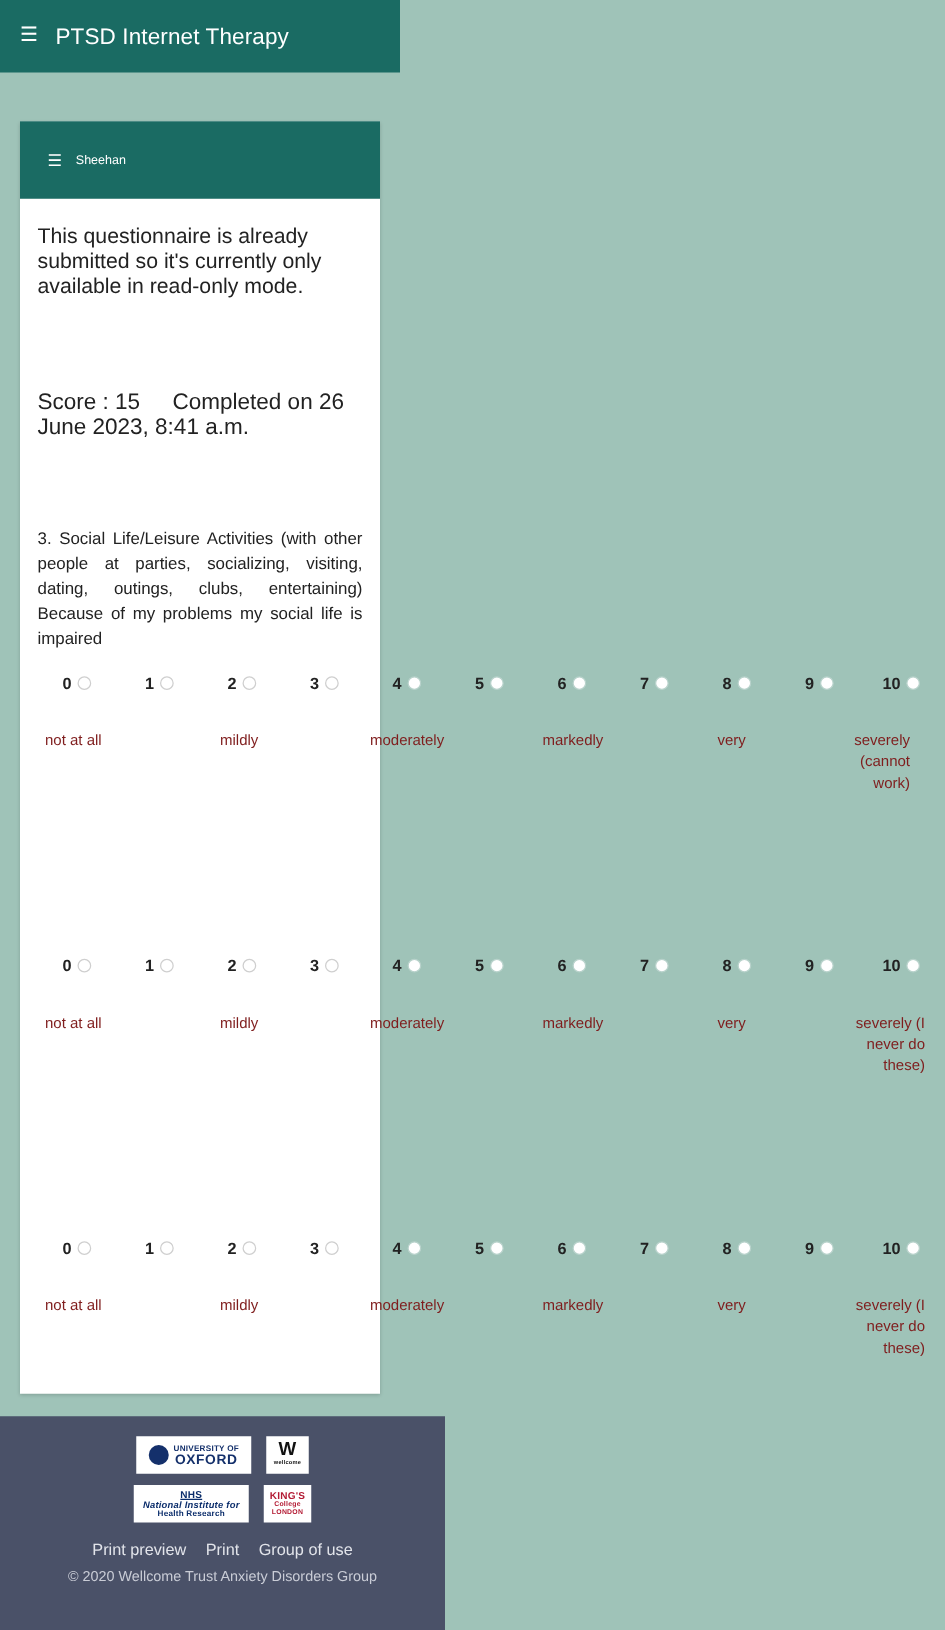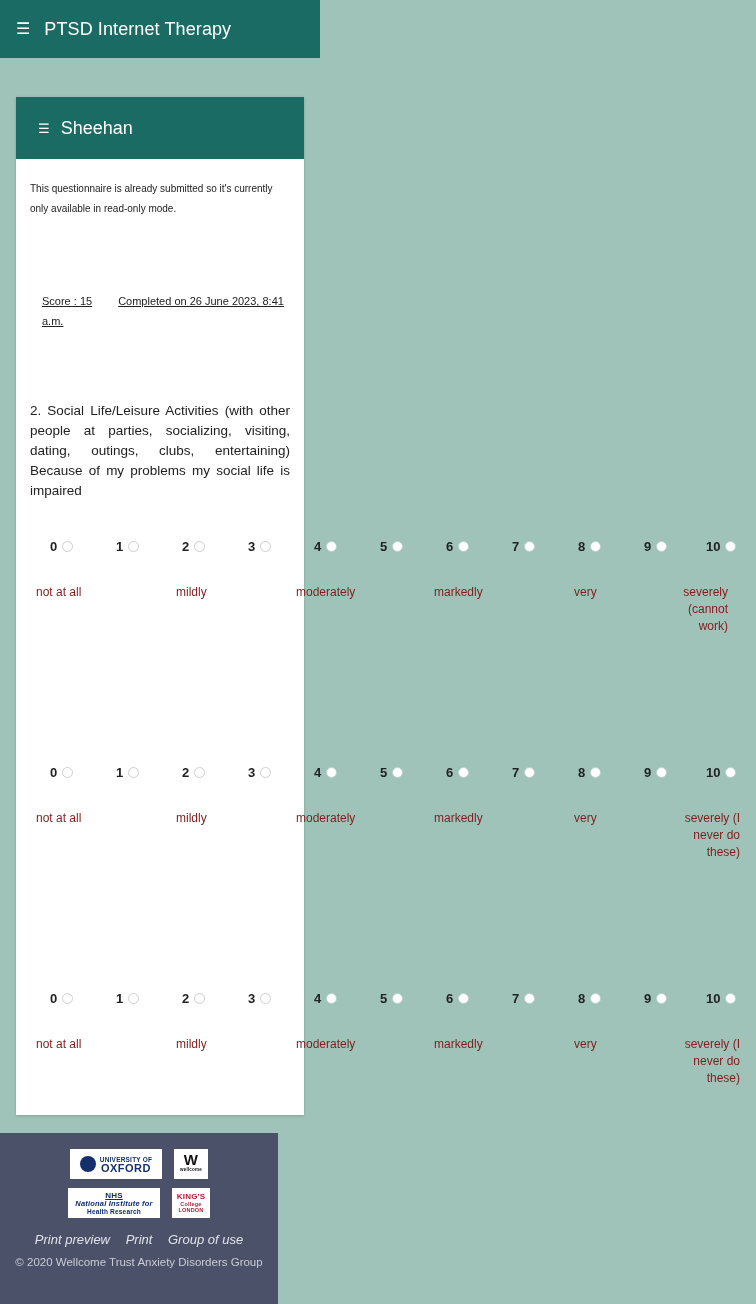--- a/index.html
+++ b/index.html
@@ -50,36 +50,35 @@
   }
   .card-header {
     background: #1a6b63;
     height: 62px;
     display: flex;
     align-items: center;
     padding-left: 22px;
     color: #ffffff;
   }
   .card-header .hamburger { font-size: 13px; margin-right: 11px; }
-  .card-header-title { font-size: 18px; }
+  .card-header-title { font-size: 10px; }
   .card-body {
     padding: 16px 14px 0 14px;
   }
   .readonly-note {
-    font-size: 10px;
+    font-size: 17px;
     color: #222;
     line-height: 20px;
     margin: 4px 0 0 0;
   }
   .score-line {
-    font-size: 11px;
+    font-size: 18px;
     color: #222;
     line-height: 20px;
-    margin: 72px 0 0 12px;
-    text-decoration: underline;
+    margin: 72px 0 0 0;
   }
   .score-gap { display: inline-block; width: 26px; }
   .instructions {
     font-size: 13.5px;
     color: #222;
     line-height: 20px;
     text-align: justify;
     margin: 62px 0 0 0;
   }
   .q-text {
@@ -127,21 +126,21 @@
     top: 0;
     font-size: 12px;
     color: #7f1d1d;
     line-height: 17px;
   }
   .lab.wrap { width: 64px; text-align: right; }
   
   .footer {
     position: absolute;
     left: 0; top: 1133px;
-    width: 278px; height: 171px;
+    width: 356px; height: 171px;
     background: #4a5168;
     color: #d8dae2;
     text-align: center;
     padding-top: 16px;
   }
   .logos-row {
     display: flex;
     justify-content: center;
     align-items: center;
     gap: 12px;
@@ -174,21 +173,20 @@
   .kcl-red { color:#b31b34; font-size: 8px; font-weight: bold; line-height: 8px; }
   .kcl-sub { color:#b31b34; font-size: 5.5px; line-height: 6px;}
   .footer-links {
     margin-top: 14px;
     font-size: 13px;
   }
   .footer-links a {
     color: #e2e4ea;
     text-decoration: none;
     margin: 0 6px;
-    font-style: italic;
   }
   .copyright {
     margin-top: 9px;
     font-size: 11.5px;
     color: #c9ccd6;
   }
 </style>
 </head>
 <body>
 
@@ -203,21 +201,21 @@
     <div class="card-header">
       <span class="hamburger">☰</span>
       <span class="card-header-title">Sheehan</span>
     </div>
     <div class="card-body">
       <p class="readonly-note">This questionnaire is already submitted so it's currently only available in read-only mode.</p>
       <p class="score-line">
         <span>Score : 15</span><span class="score-gap"></span><span>Completed on 26 June 2023, 8:41 a.m.</span>
       </p>
       <div style="height:56px"></div>
-      <p class="q-text">2. Social Life/Leisure Activities (with other people at parties, socializing, visiting, dating, outings, clubs, entertaining) Because of my problems my social life is impaired</p>
+      <p class="q-text">3. Social Life/Leisure Activities (with other people at parties, socializing, visiting, dating, outings, clubs, entertaining) Because of my problems my social life is impaired</p>
       <div style="height:94px"></div>
       <div style="height:110px"></div>
     </div>
   </div>
 
   <div class="scale-block" style="top:539px;">
     <div class="scale-row">
       <span class="opt" style="left:34px">
           <span>0</span>
           <span class="radio"></span>

